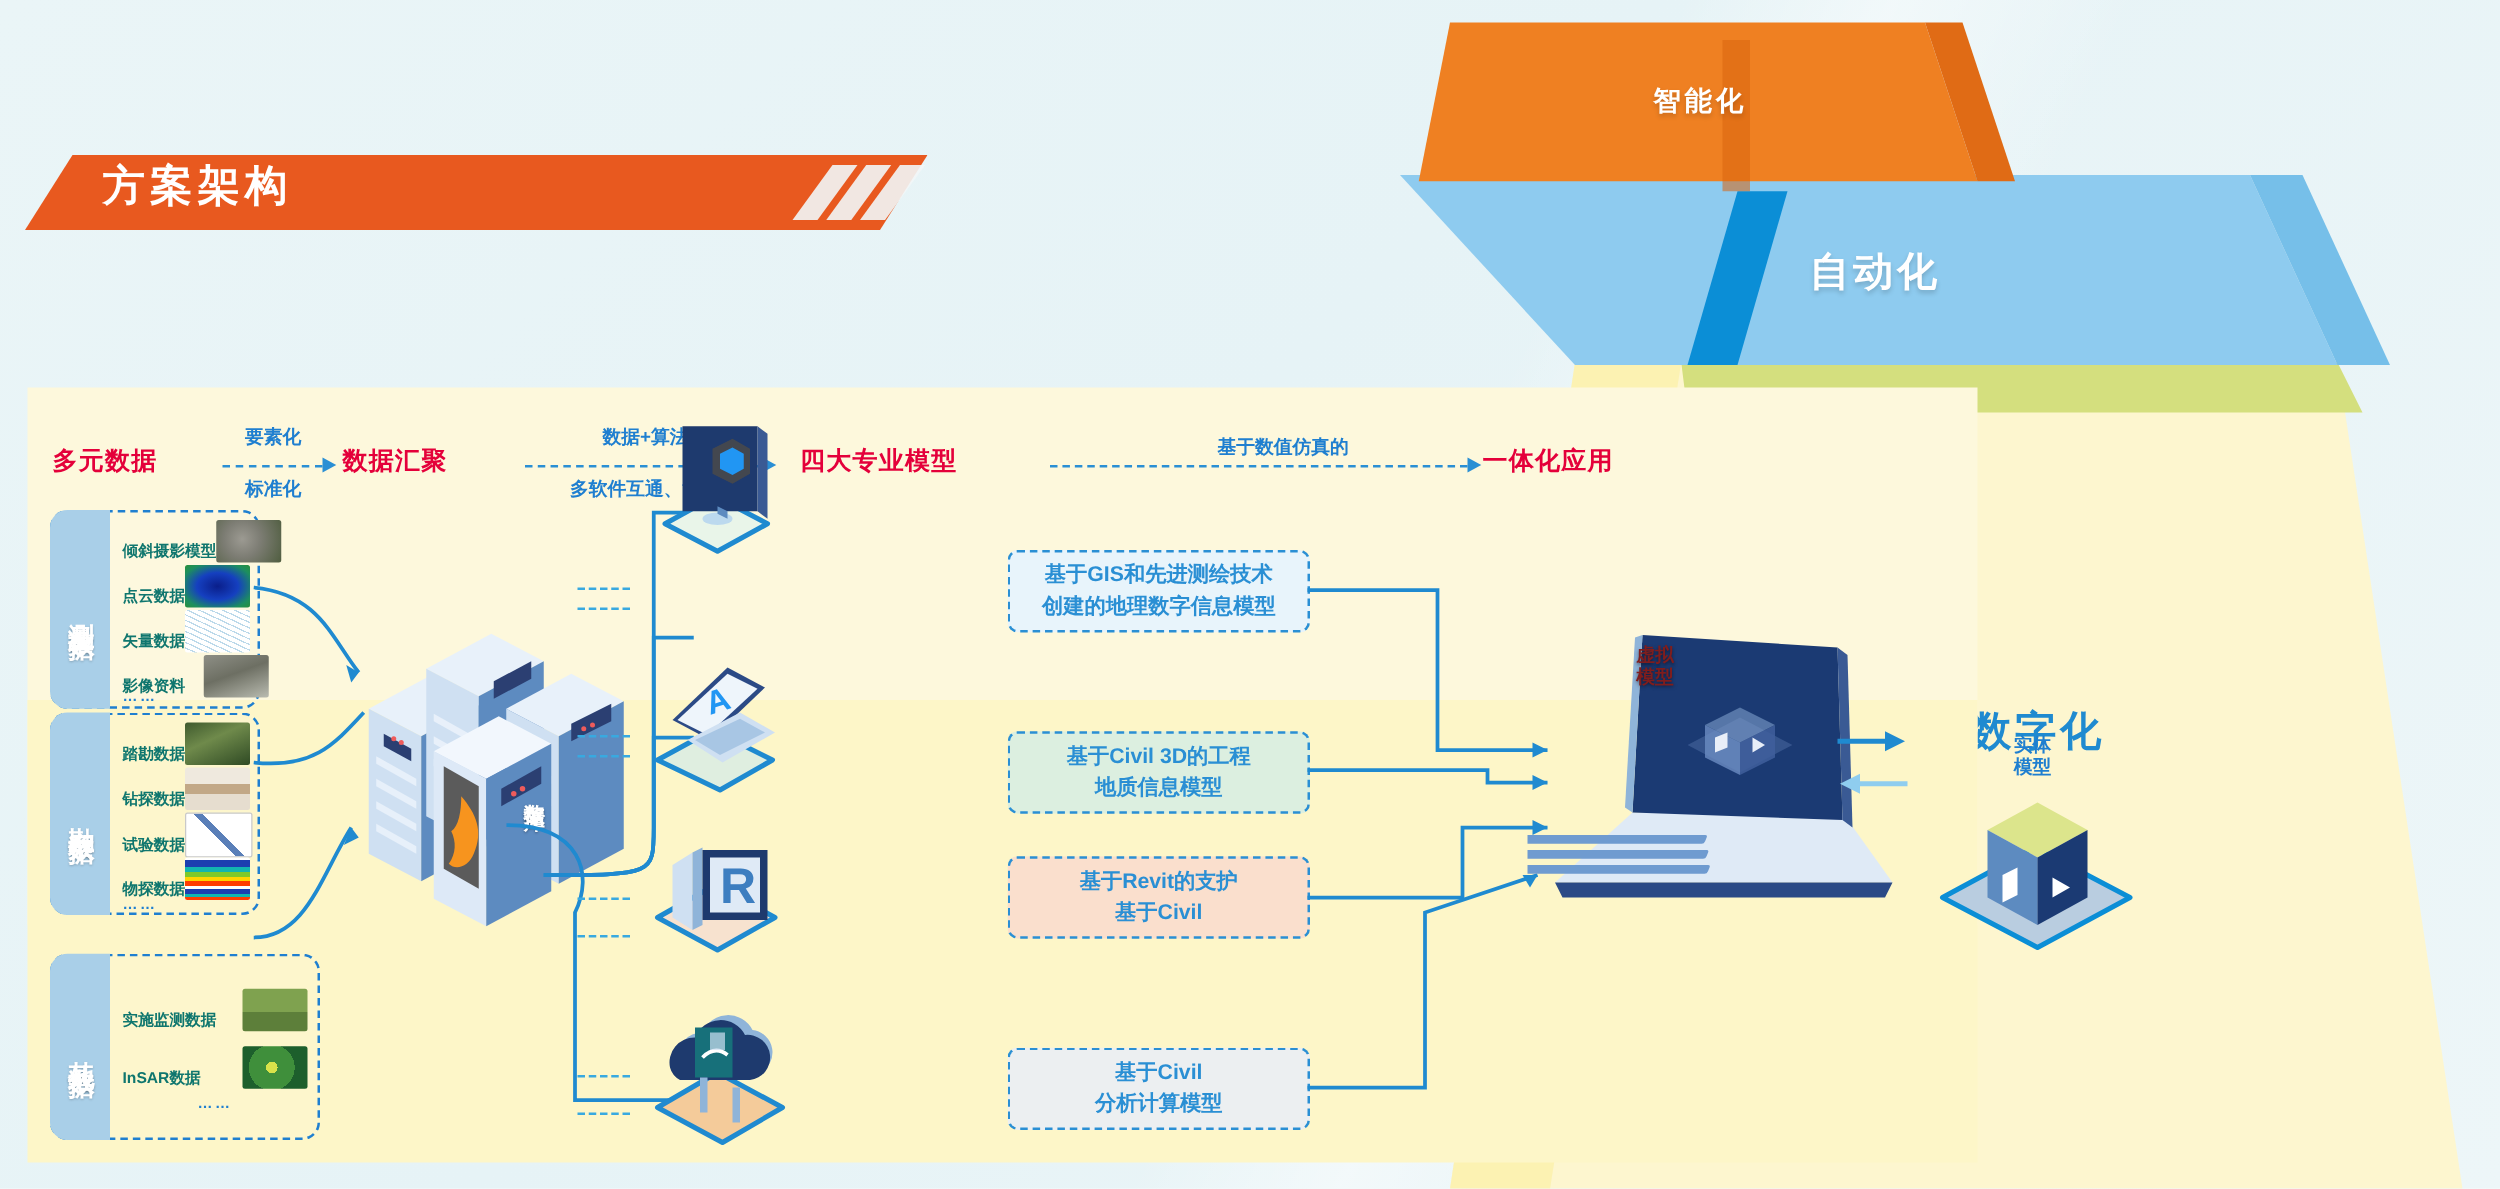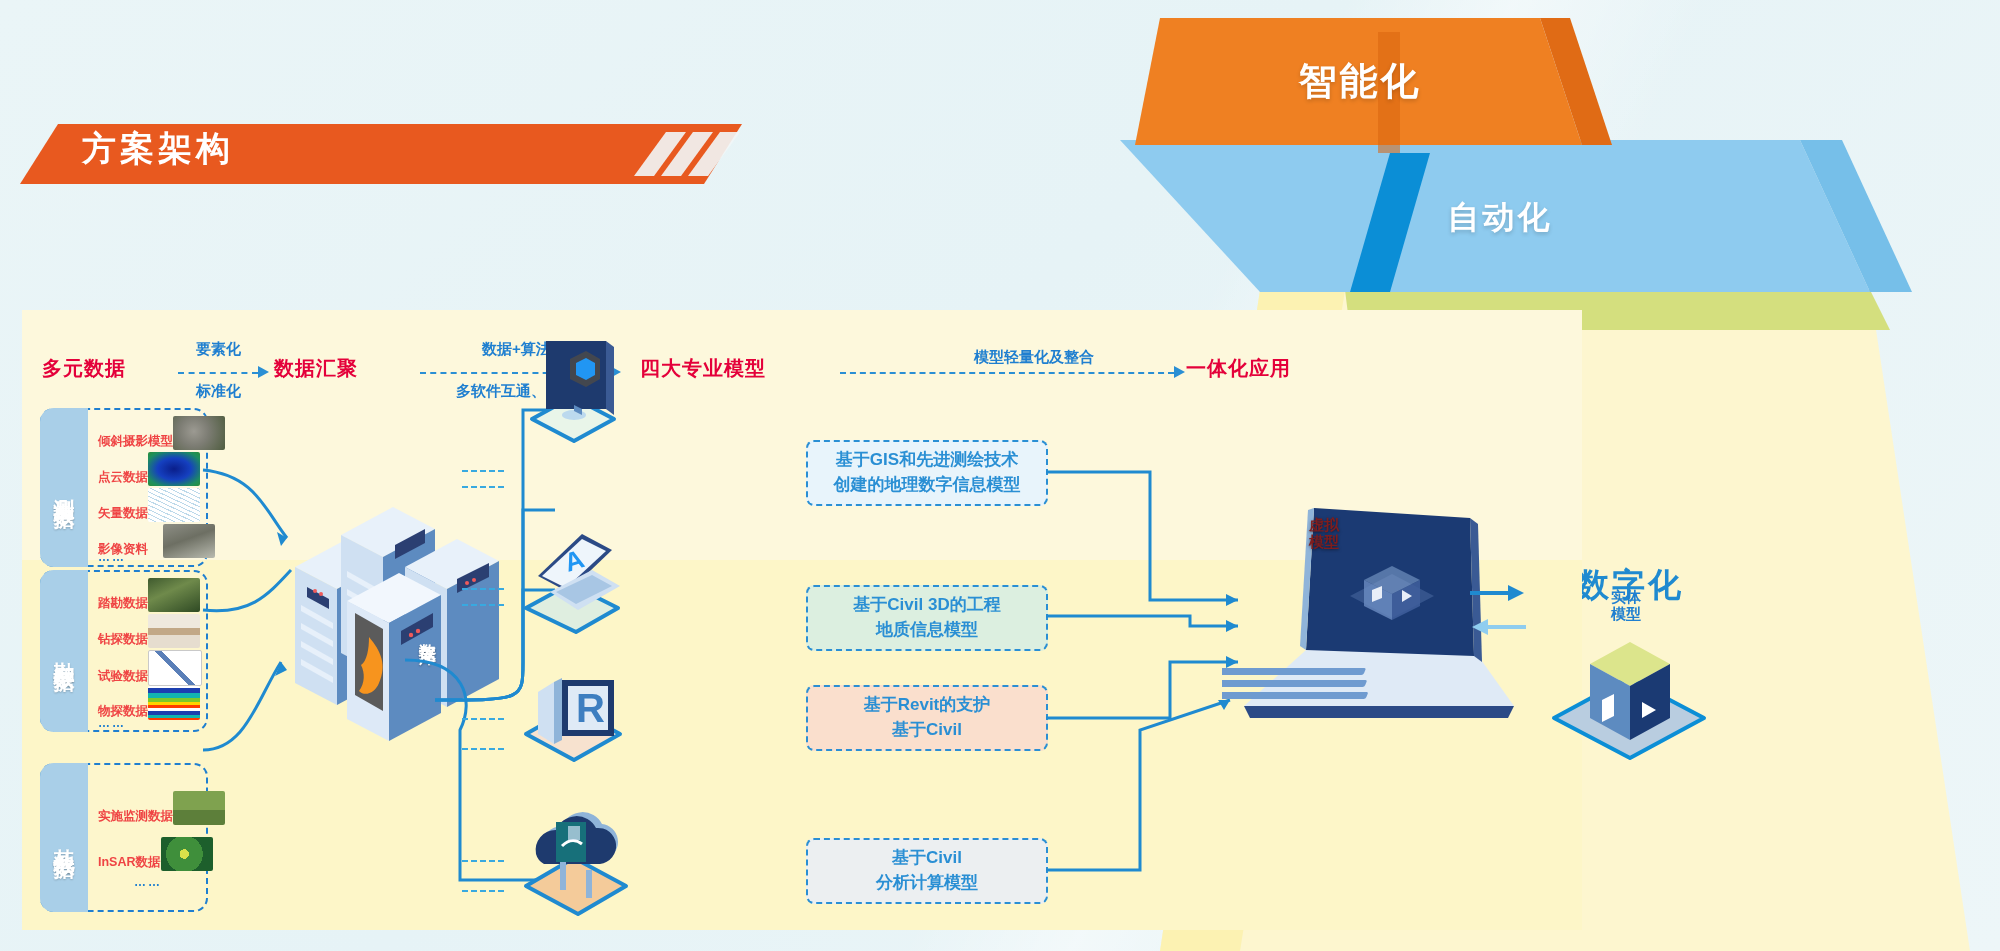--- a/index.html
+++ b/index.html
@@ -32,21 +32,21 @@
   .dashline{position:absolute;height:0;border-top:2px dashed #2a8fd4;}
   .arrowhead{position:absolute;width:0;height:0;border-left:11px solid #2a8fd4;border-top:6px solid transparent;border-bottom:6px solid transparent;}
 
   
   .grp{position:absolute;border:2px dashed #1f7fd0;border-radius:14px;background:rgba(255,255,255,.08);}
   .grp-tab{position:absolute;left:-2px;top:-2px;bottom:-2px;width:48px;background:#a9cfe8;border-radius:14px 0 0 14px;
       display:flex;align-items:center;justify-content:center;}
   .grp-tab span{writing-mode:vertical-rl;color:#fff;font-weight:bold;font-size:21px;letter-spacing:3px;text-shadow:0 1px 2px rgba(0,0,0,.2);}
   .grp-rows{position:absolute;left:56px;right:4px;top:4px;bottom:4px;}
   .row{position:absolute;left:0;right:4px;display:flex;align-items:center;justify-content:space-between;}
-  .row-label{color:#ef4444;font-size:12.5px;font-weight:bold;white-space:nowrap;margin-top:17px;}
+  .row-label{color:#0f766e;font-size:12.5px;font-weight:bold;white-space:nowrap;margin-top:17px;}
   .thumb{width:52px;height:34px;border-radius:2px;flex:0 0 auto;}
   .dots{color:#1f7fd0;font-size:12px;font-weight:bold;letter-spacing:2px;}
 
   
   .servers{position:absolute;left:285px;top:505px;width:240px;height:250px;}
   .db-label{position:absolute;left:416px;top:630px;color:#fff;font-size:17px;font-weight:bold;
        writing-mode:vertical-rl;letter-spacing:2px;text-shadow:0 1px 2px rgba(0,0,0,.35);}
 
   
   .mbox{position:absolute;border:2px dashed #2a8fd4;border-radius:8px;display:flex;align-items:center;justify-content:center;text-align:center;}
@@ -72,21 +72,21 @@
 
     <polygon points="20,140 700,140 770,292 160,292" fill="#8ecbef"></polygon>
     <polygon points="700,140 742,140 812,292 770,292" fill="#76bfe9"></polygon>
     <polygon points="290,153 330,153 290,292 250,292" fill="#0b8ed6"></polygon>
 
     <polygon points="60,18 440,18 482,145 35,145" fill="#ef8022"></polygon>
     <polygon points="440,18 470,18 512,145 482,145" fill="#e06b15"></polygon>
     <polygon points="278,32 300,32 300,153 278,153" fill="#d9640f" opacity=".55"></polygon>
   </svg>
   <div class="pyr-layer" style="left:35px;top:20px;width:450px;height:122px;">
-    <div class="pyr-label" style="font-size:38px;">智能化</div>
+    <div class="pyr-label" style="font-size:22px;">智能化</div>
   </div>
   <div class="pyr-layer" style="left:330px;top:540px;width:400px;height:90px;">
     <div class="pyr-label" style="font-size:33px;color:#1f8ad0;text-shadow:none;">数字化</div>
   </div>
   <div class="pyr-layer" style="left:30px;top:145px;width:740px;height:145px;">
     <div class="pyr-label" style="font-size:32px;">自动化</div>
   </div>
 </div>
 
 <svg class="banner" viewBox="0 0 722 60">
@@ -112,21 +112,21 @@
 <div class="sub" style="left:196px;top:340px;">要素化</div>
 <div class="sub" style="left:196px;top:382px;">标准化</div>
 
 <div class="dashline" style="left:420px;top:372px;width:190px;"></div>
 <div class="arrowhead" style="left:610px;top:366px;"></div>
 <div class="sub" style="left:482px;top:340px;">数据+算法</div>
 <div class="sub" style="left:456px;top:382px;">多软件互通、协同</div>
 
 <div class="dashline" style="left:840px;top:372px;width:334px;"></div>
 <div class="arrowhead" style="left:1174px;top:366px;"></div>
-<div class="sub" style="left:974px;top:348px;">模型轻量化及整合</div>
+<div class="sub" style="left:974px;top:348px;">基于数值仿真的</div>
 
 <div class="grp" style="left:40px;top:408px;width:164px;height:155px;">
   <div class="grp-tab">
       <span>测量数据</span>
     </div>
   <div class="grp-rows">
     <div class="row" style="top:2px;">
       <span class="row-label">倾斜摄影模型</span>
       <span class="thumb" style="background:radial-gradient(circle at 40% 45%,#9c9a92 0%,#7d7d74 40%,#4f5d3f 100%);"></span>
     </div>
@@ -168,21 +168,21 @@
     <div class="row" style="top:110px;">
       <span class="row-label">物探数据</span>
       <span class="thumb" style="background:linear-gradient(180deg,#ffffff 0 6%,#1c3fb0 6% 22%,#12b5b0 22% 34%,#7ec92a 34% 46%,#ffd400 46% 56%,#ff3d00 56% 66%,#ffffff 66% 74%,#1c3fb0 74% 86%,#12b5b0 86% 94%,#ff3d00 94% 100%);"></span>
     </div>
     <div class="row" style="top:140px;justify-content:flex-start;">
       <span class="dots">……</span>
     </div>
   </div>
 </div>
 
-<div class="grp" style="left:40px;top:763px;width:164px;height:145px;">
+<div class="grp" style="left:40px;top:763px;width:164px;height:145px;padding-left:48px;">
   <div class="grp-tab">
       <span>其他数据</span>
     </div>
   <div class="grp-rows">
     <div class="row" style="top:22px;">
       <span class="row-label">实施监测数据</span>
       <span class="thumb" style="background:linear-gradient(180deg,#7fa24f 0 55%,#5d7f3a 55% 100%);"></span>
     </div>
     <div class="row" style="top:68px;">
       <span class="row-label">InSAR数据</span>

